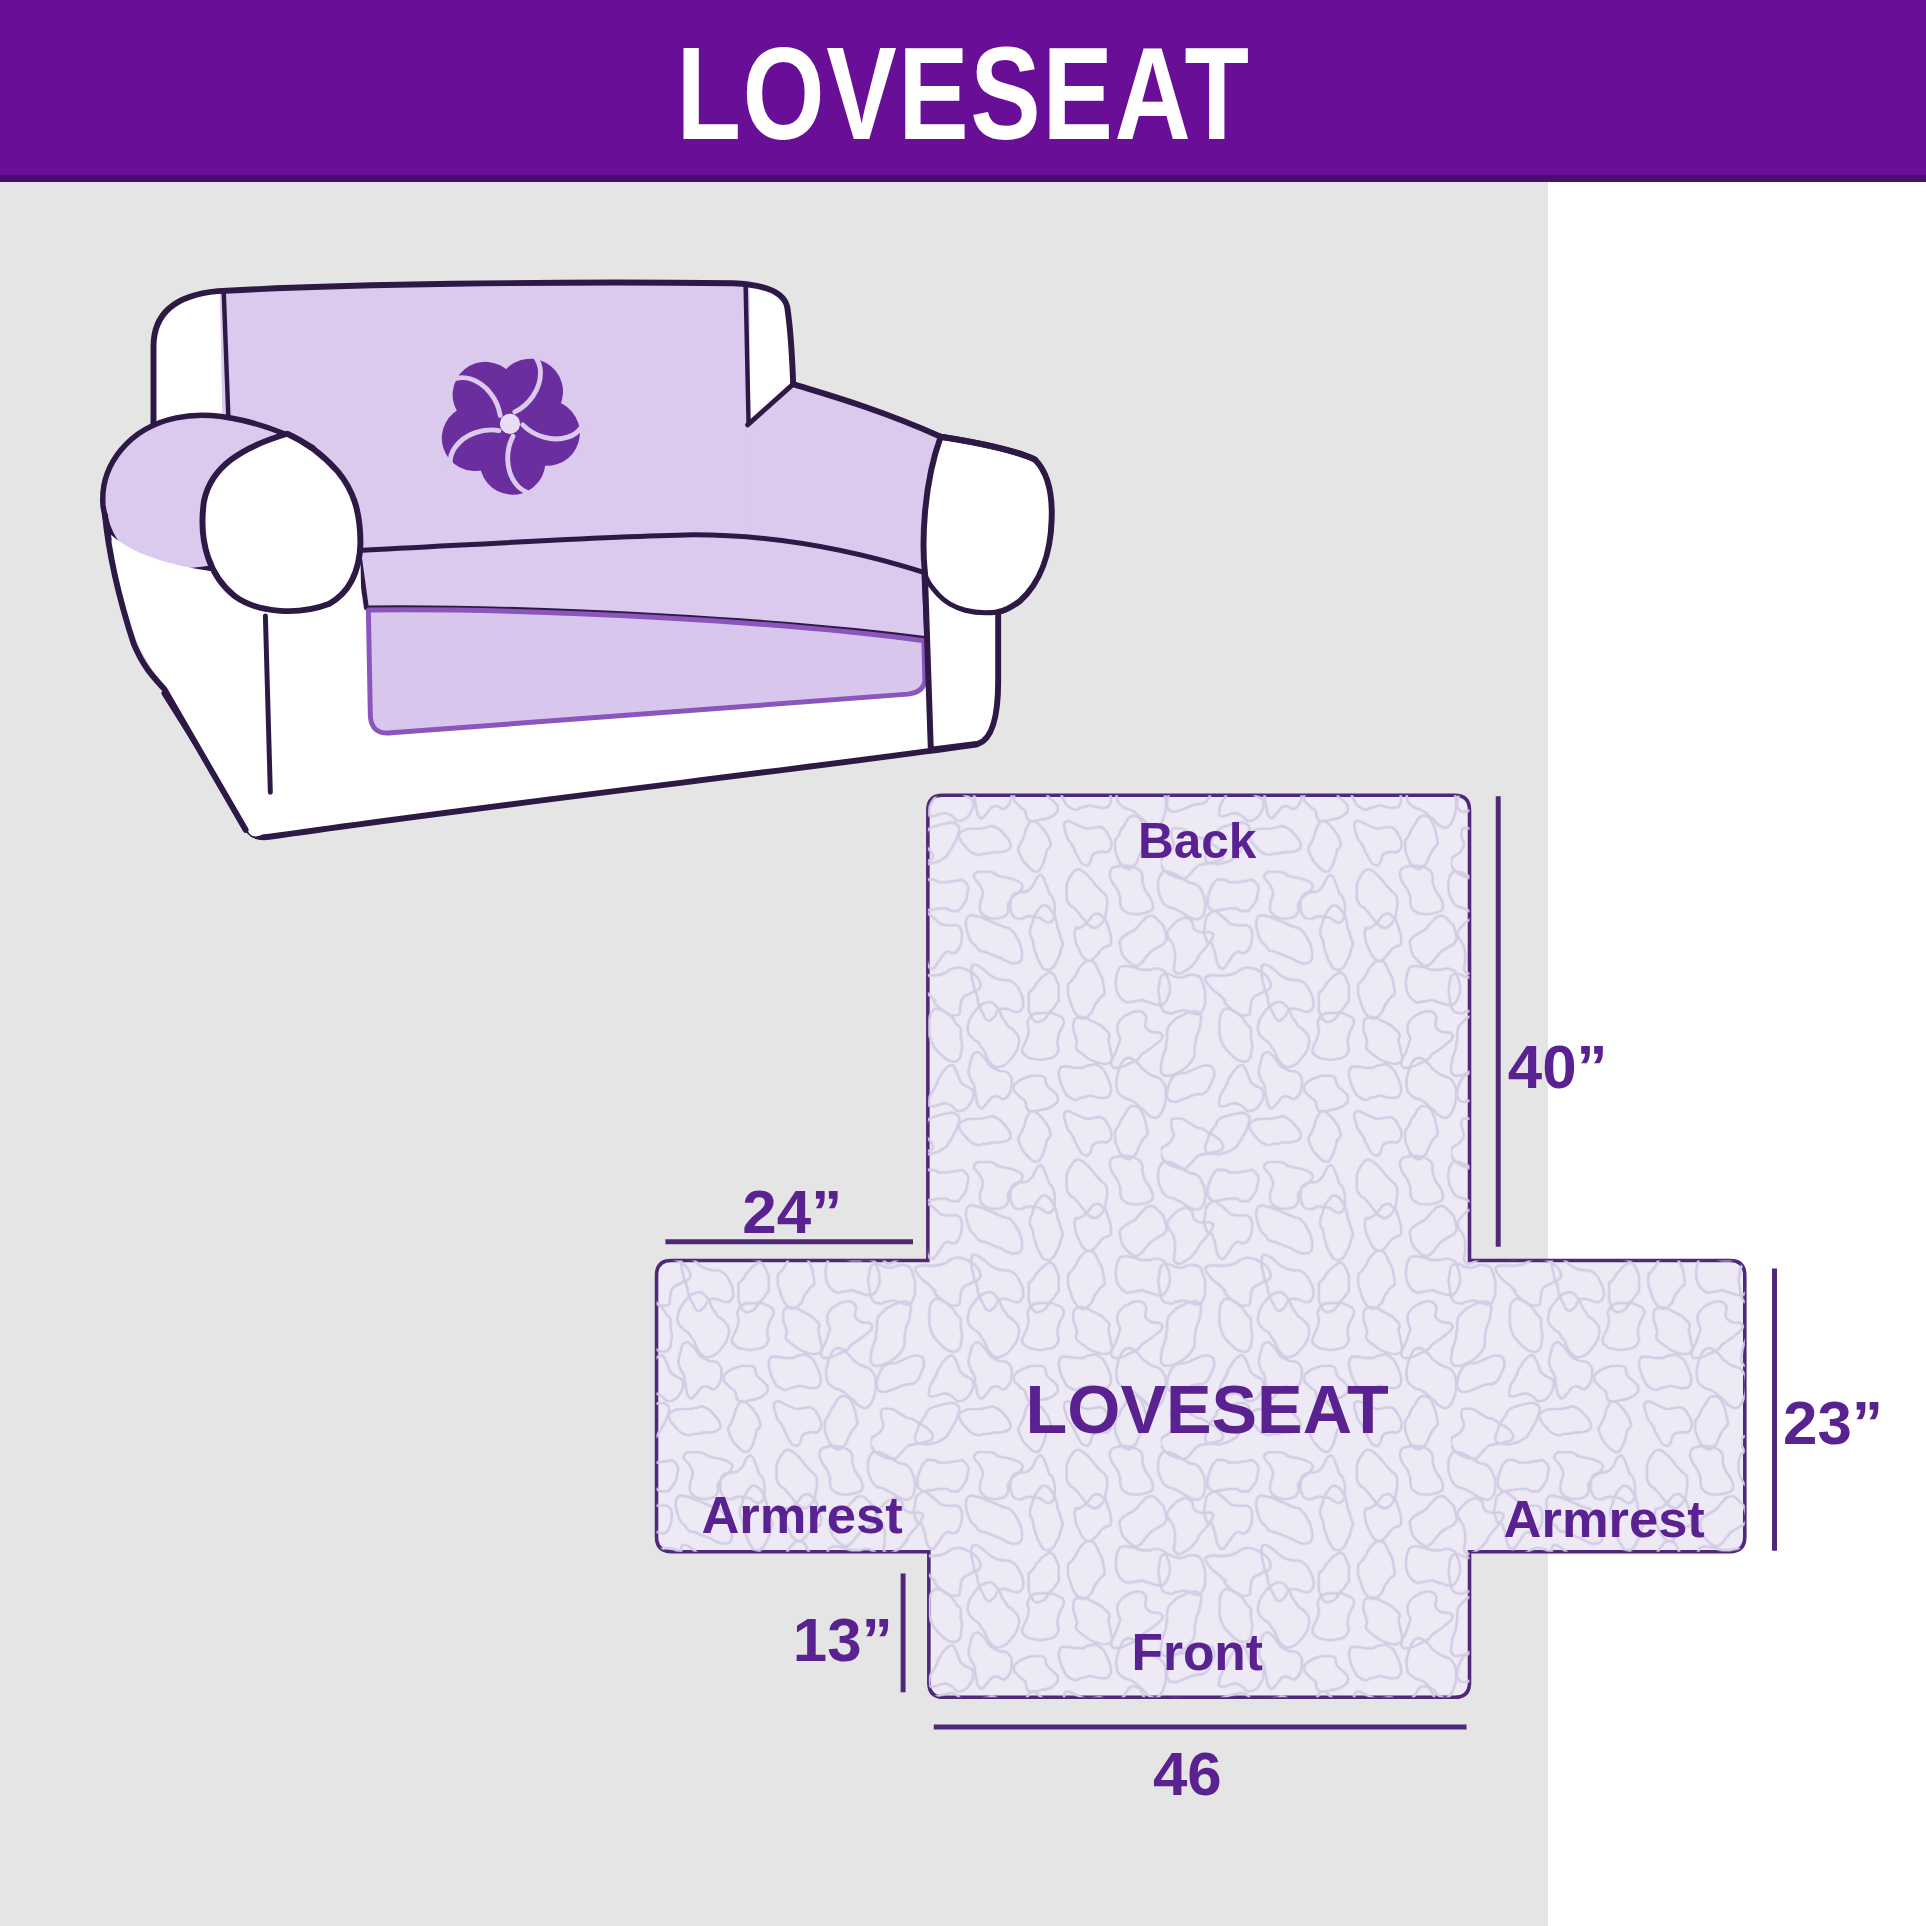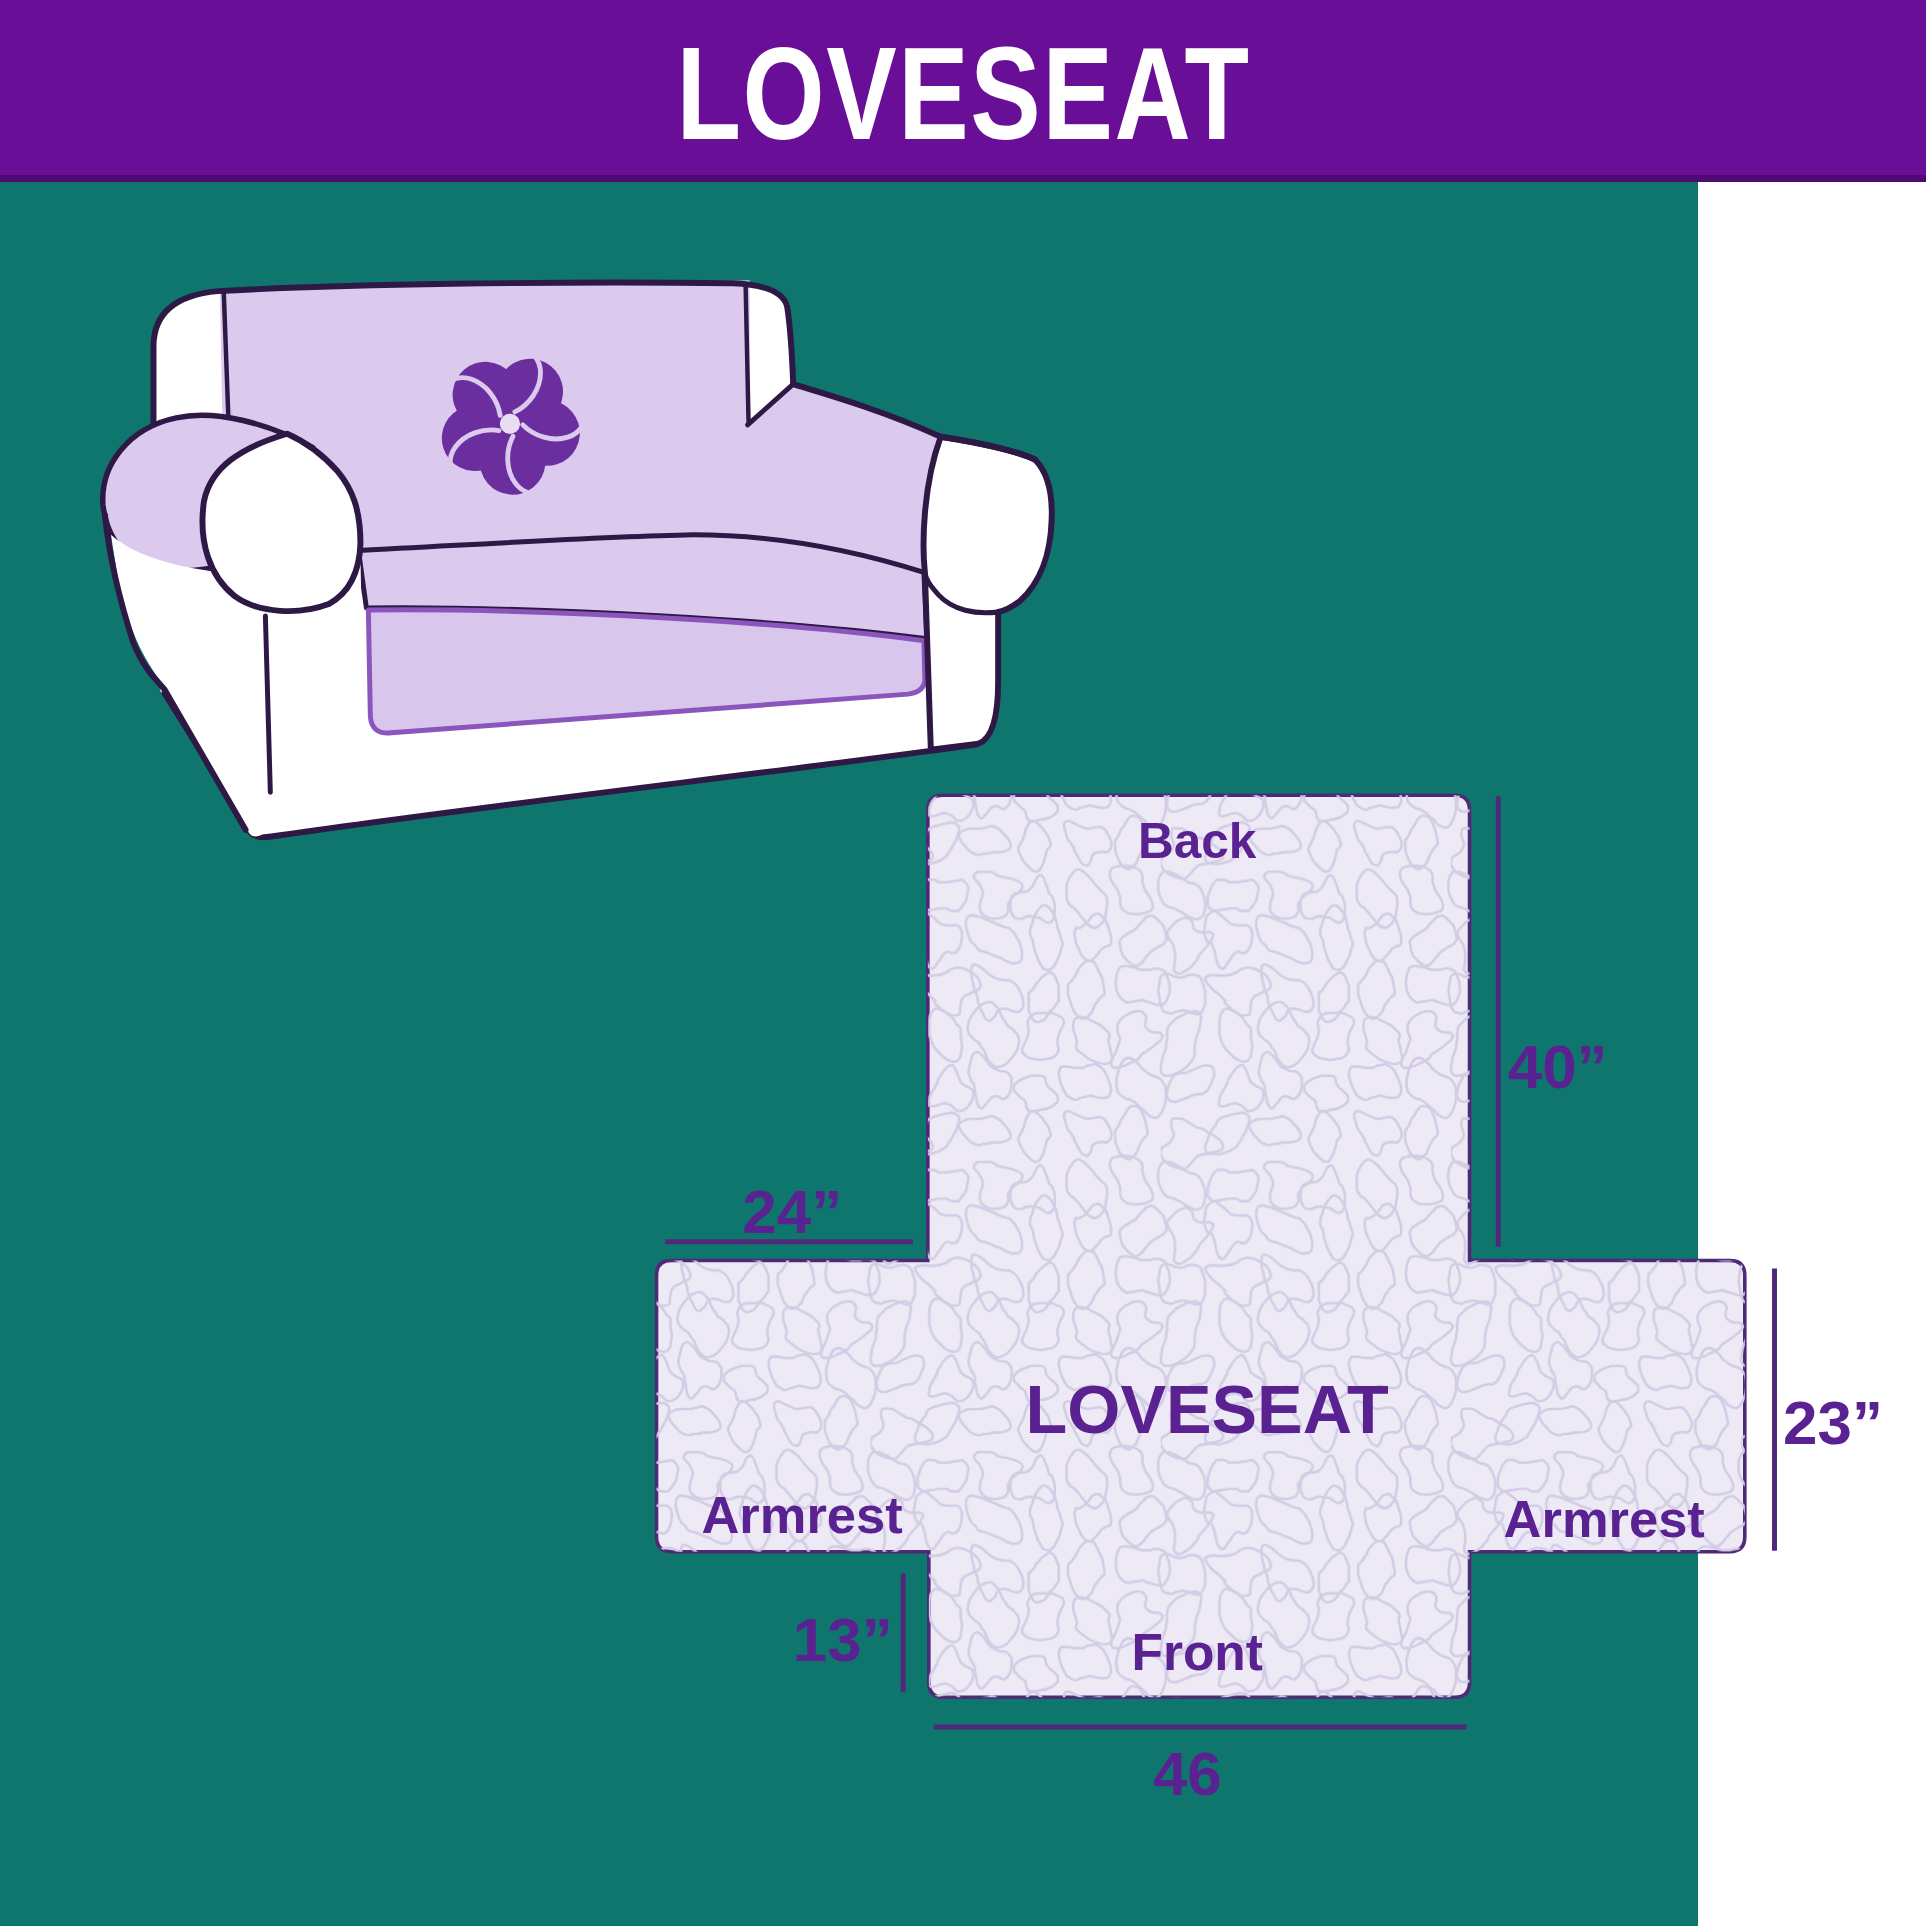--- a/index.html
+++ b/index.html
@@ -1,16 +1,16 @@
 <!DOCTYPE html>
 <html><head>
 <meta charset="utf-8">
 <style>
 html,body{margin:0;padding:0;background:#fff;width:1927px;height:1927px;overflow:hidden;font-family:"Liberation Sans",sans-serif;}
-#page{position:relative;width:1698px;height:1927px;background:#0f766e;}
+#page{position:relative;width:1548px;height:1927px;background:#e5e5e5;}
 #banner{position:absolute;left:0;top:0;width:1927px;height:175px;background:#690e97;border-bottom:7px solid #4c0b70;}
 #banner span{position:absolute;left:0;top:18px;width:1927px;text-align:center;color:#fff;font-weight:bold;font-size:132px;letter-spacing:2px;transform:scaleX(0.80);}
 svg{position:absolute;left:0;top:0;}
 </style>
 </head>
 <body>
 <div id="page">
 
 <div id="banner">
       <span>LOVESEAT</span>

